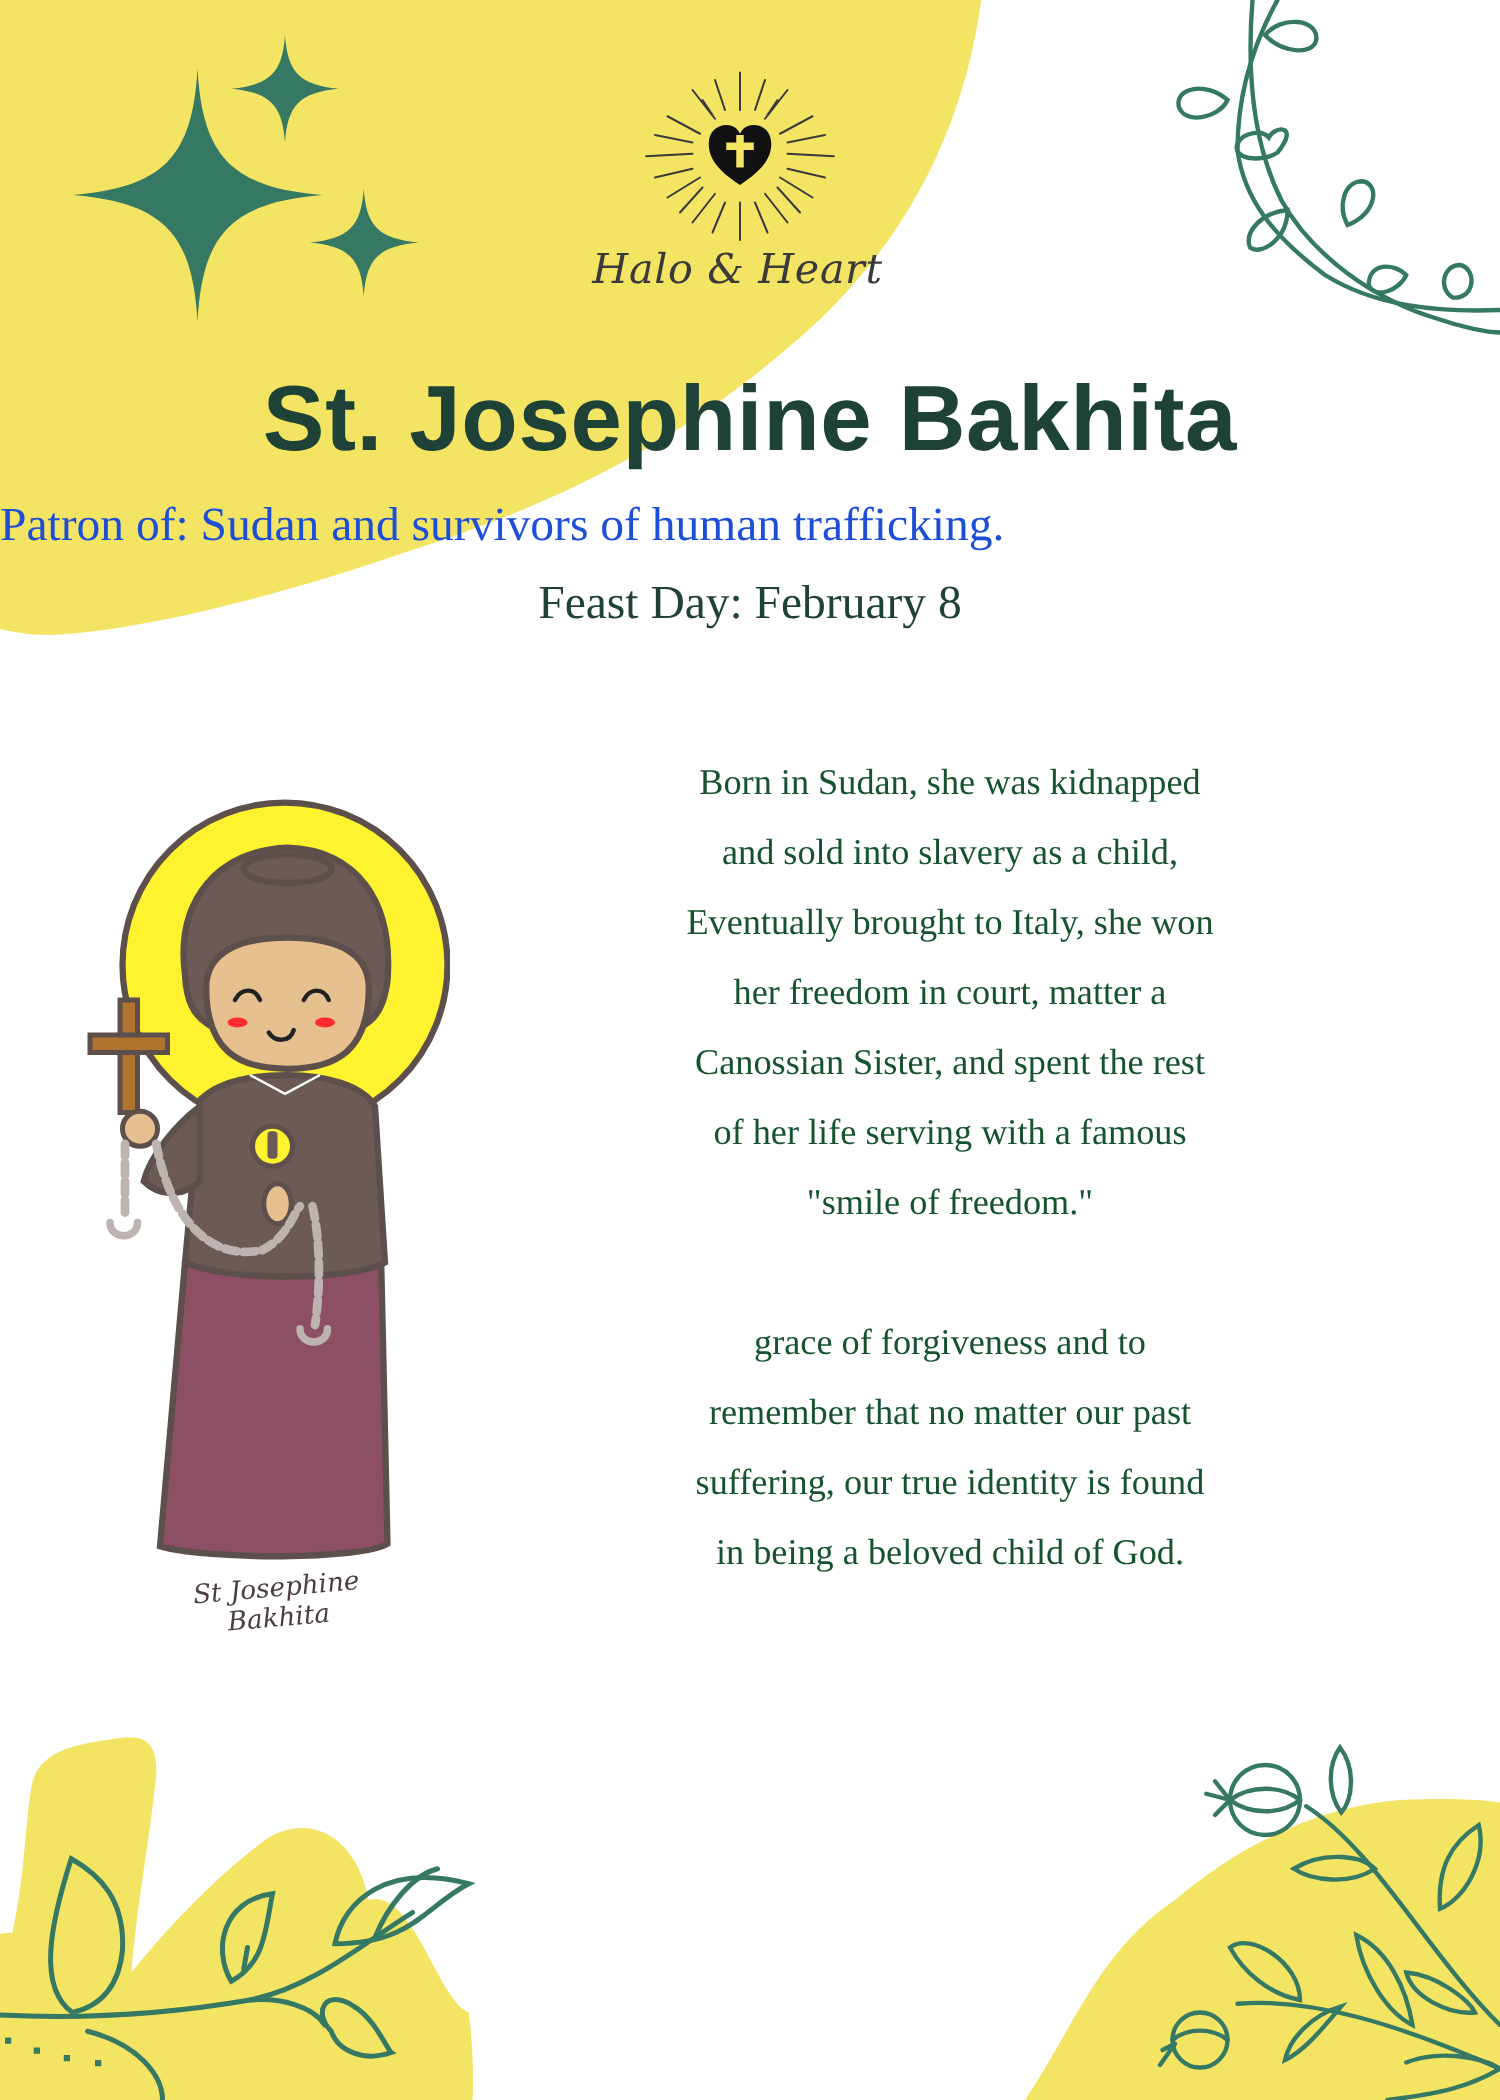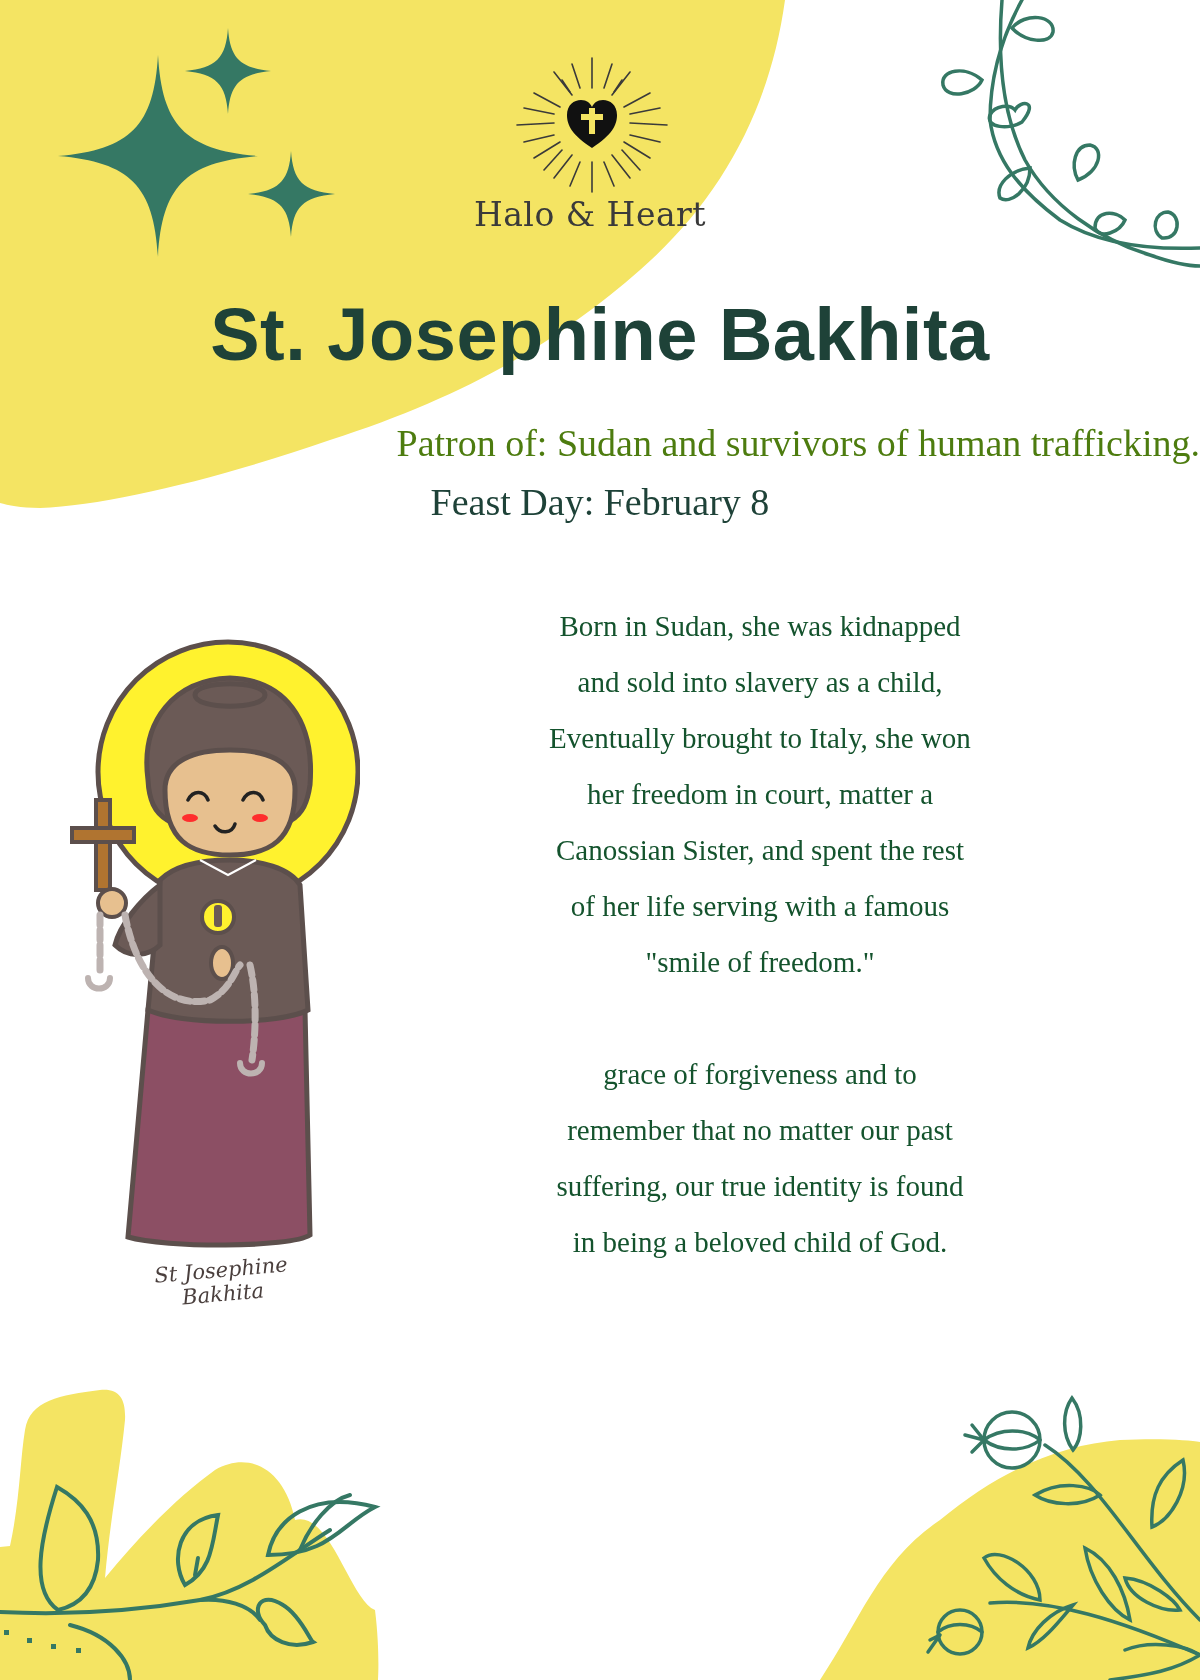--- a/index.html
+++ b/index.html
@@ -1,21 +1,21 @@
 <!DOCTYPE html>
 <html><head>
 <meta charset="utf-8">
 <style>
   html, body { margin:0; padding:0; }
   body { width:1200px; height:1680px; position:relative; overflow:hidden; background:#ffffff; font-family:"DejaVu Serif", serif; }
   .layer { position:absolute; left:0; top:0; }
-  .brand { position:absolute; left:470px; top:195px; width:240px; text-align:center; font-family:"DejaVu Serif", serif; font-size:33px; color:#3a3a3a; letter-spacing:0.5px; }
+  .brand { position:absolute; left:470px; top:195px; width:240px; text-align:center; font-family:"DejaVu Serif", serif; font-style:italic; font-size:33px; color:#3a3a3a; letter-spacing:0.5px; }
   .title { position:absolute; left:0; top:292px; width:1200px; text-align:center; font-family:Liberation Sans, sans-serif; font-weight:bold; font-size:74px; color:#1e4238; letter-spacing:0.5px; }
-  .patron { position:absolute; left:0; top:421px; width:1200px; text-align:right; font-family:"Liberation Serif", serif; font-size:38px; color:#4d7c0f; }
-  .feast { position:absolute; left:0; top:460px; width:1200px; text-align:center; font-family:"Liberation Serif", serif; font-size:38px; color:#1e4238;margin-top:20px; }
+  .patron { position:absolute; left:0; top:398px; width:1200px; text-align:left; font-family:"Liberation Serif", serif; font-size:38px; color:#1d4ed8; }
+  .feast { position:absolute; left:0; top:460px; width:1200px; text-align:center; font-family:"Liberation Serif", serif; font-size:38px; color:#1e4238; }
   .bio { position:absolute; left:420px; top:598px; width:680px; text-align:center; font-family:"Liberation Serif", serif; font-size:29px; line-height:56px; color:#14532d; }
   .bio p { margin:0 0 56px 0; }
   .bio .line { display:block; white-space:nowrap; }
   .caption { position:absolute; left:112px; top:1258px; width:220px; text-align:center; font-family:"DejaVu Serif", serif; font-style:italic; font-size:21px; color:#4a3f3d; transform:rotate(-5deg); }
 </style>
 </head>
 <body>
 
 <svg class="layer" width="1200" height="1680" viewBox="0 0 1200 1680">
 

